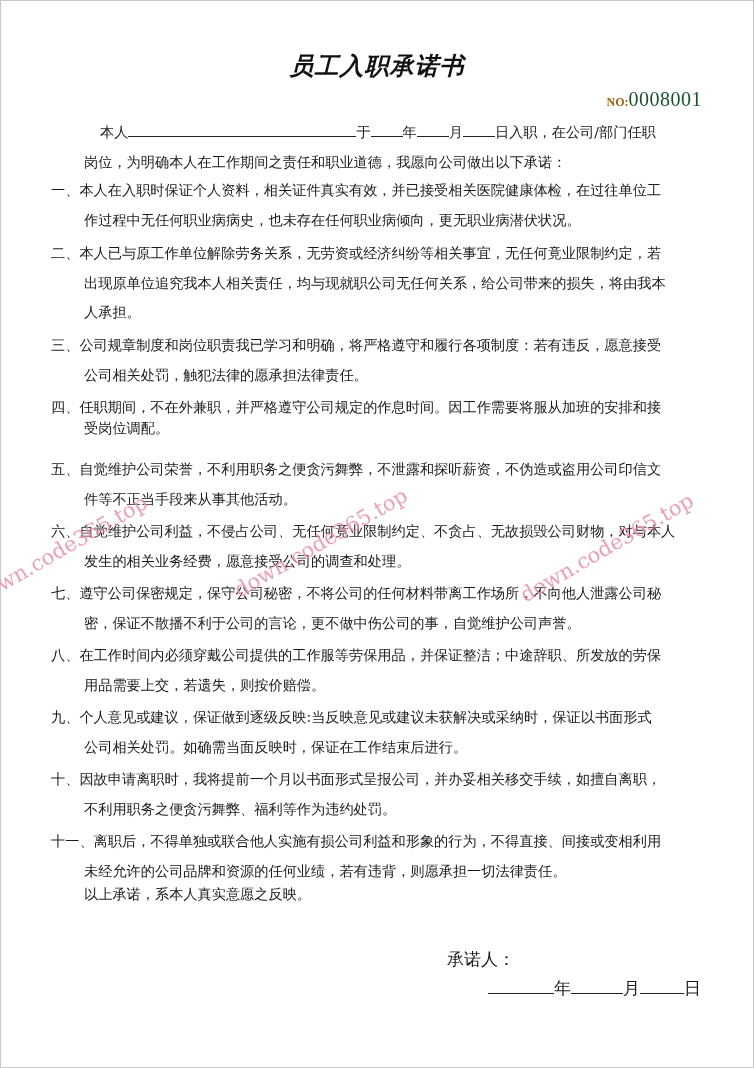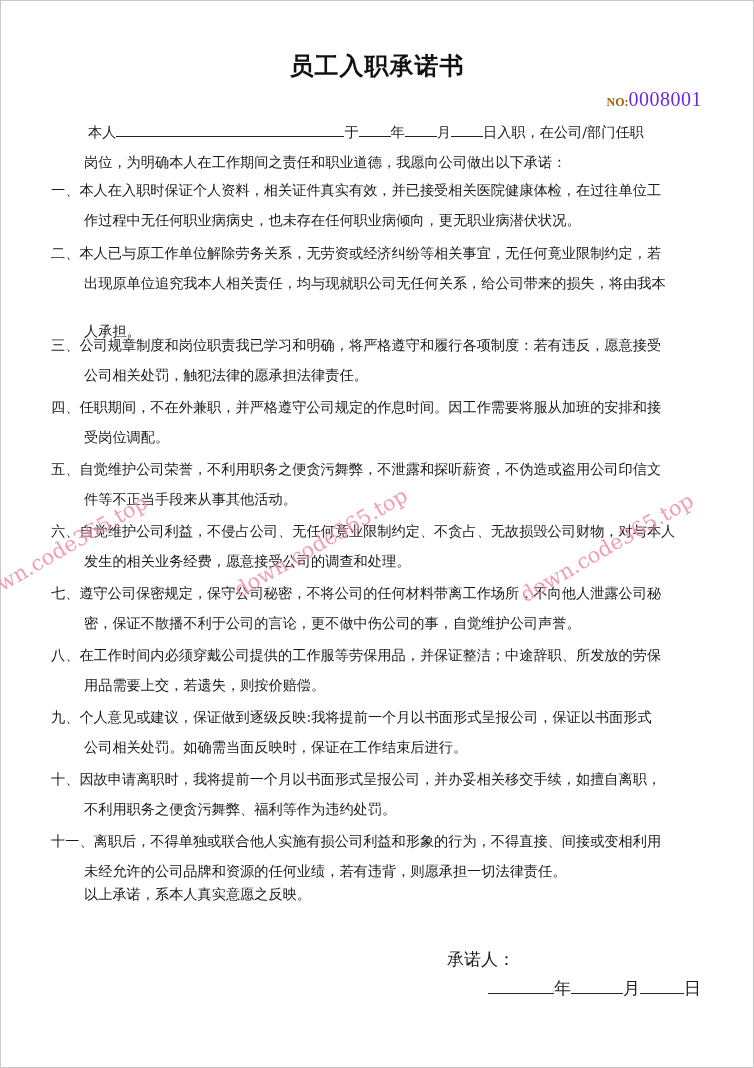--- a/index.html
+++ b/index.html
@@ -5,67 +5,68 @@
   html, body { margin:0; padding:0; }
   body {
     width:754px; height:1068px; background:#ffffff; position:relative; overflow:hidden;
     font-family:"DejaVu Sans", "Liberation Sans", sans-serif; color:#1a1a1a;
   }
   .page-border { position:absolute; left:0; top:0; width:752px; height:1066px; border:1px solid #c8c8c8; }
   .title {
     position:absolute; left:0; width:754px; top:50px; text-align:center;
     font-family:"DejaVu Serif", "Liberation Serif", serif; font-size:24px; font-weight:bold; color:#111;
     letter-spacing:1px;
+    font-style:italic;
   }
   .serial { position:absolute; right:52px; top:88px; font-family:"Liberation Serif", serif; }
   .serial .label { font-size:12px; color:#a16207; font-weight:bold; }
-  .serial .num { font-size:20px; color:#6d28d9; letter-spacing:0.5px; }
+  .serial .num { font-size:20px; color:#14532d; letter-spacing:0.5px; }
   .line { position:absolute; left:0; font-size:14.2px; white-space:nowrap; line-height:20px; }
   .blank { display:inline-block; border-bottom:1px solid #222; height:14px; vertical-align:baseline; }
   .wm {
     position:absolute; color:#f08aa8; font-family:"DejaVu Serif", serif; font-size:21px;
     transform:rotate(-30deg); transform-origin:left bottom; white-space:nowrap; opacity:0.85; pointer-events:none;
   }
   .sig { position:absolute; font-size:17px; white-space:nowrap; }
 </style>
 </head>
 <body>
 
 <div class="page-border"></div>
 
 <div class="title">员工入职承诺书</div>
 
 <div class="serial">
   <span class="label">NO:</span><span class="num">0008001</span>
 </div>
 
-<div class="line" style="left:88px; top:122px;text-align:center;">
+<div class="line" style="left:100px; top:122px;text-align:center;">
   <span>本人</span><span class="blank" style="width:228px"></span><span>于</span><span class="blank" style="width:32px"></span><span>年</span><span class="blank" style="width:32px"></span><span>月</span><span class="blank" style="width:32px"></span><span>日入职，在公司/部门任职</span>
 </div>
 <div class="line" style="left:84px; top:152px;">岗位，为明确本人在工作期间之责任和职业道德，我愿向公司做出以下承诺：</div>
 
 <div id="clauses">
     <div class="line" style="top: 180px; left: 51px;"><span>一、</span><span>本人在入职时保证个人资料，相关证件真实有效，并已接受相关医院健康体检，在过往单位工</span></div>
     <div class="line" style="top: 210px; left: 84px;">作过程中无任何职业病病史，也未存在任何职业病倾向，更无职业病潜伏状况。</div>
     <div class="line" style="top: 243px; left: 51px;"><span>二、</span><span>本人已与原工作单位解除劳务关系，无劳资或经济纠纷等相关事宜，无任何竟业限制约定，若</span></div>
     <div class="line" style="top: 273px; left: 84px;">出现原单位追究我本人相关责任，均与现就职公司无任何关系，给公司带来的损失，将由我本</div>
-    <div class="line" style="top: 302px; left: 84px; margin-top: 19px;">人承担。</div>
+    <div class="line" style="top: 302px; left: 84px;">人承担。</div>
     <div class="line" style="top: 335px; left: 51px;"><span>三、</span><span>公司规章制度和岗位职责我已学习和明确，将严格遵守和履行各项制度：若有违反，愿意接受</span></div>
     <div class="line" style="top: 365px; left: 84px;">公司相关处罚，触犯法律的愿承担法律责任。</div>
     <div class="line" style="top: 397px; left: 51px;"><span>四、</span><span>任职期间，不在外兼职，并严格遵守公司规定的作息时间。因工作需要将服从加班的安排和接</span></div>
-    <div class="line" style="top: 427px; left: 84px;">受岗位调配。</div>
+    <div class="line" style="top: 418px; left: 84px;">受岗位调配。</div>
     <div class="line" style="top: 459px; left: 51px;"><span>五、</span><span>自觉维护公司荣誉，不利用职务之便贪污舞弊，不泄露和探听薪资，不伪造或盗用公司印信文</span></div>
     <div class="line" style="top: 489px; left: 84px;">件等不正当手段来从事其他活动。</div>
     <div class="line" style="top: 521px; left: 51px;"><span>六、</span><span>自觉维护公司利益，不侵占公司、无任何竟业限制约定、不贪占、无故损毁公司财物，对与本人</span></div>
     <div class="line" style="top: 551px; left: 84px;">发生的相关业务经费，愿意接受公司的调查和处理。</div>
     <div class="line" style="top: 583px; left: 51px;"><span>七、</span><span>遵守公司保密规定，保守公司秘密，不将公司的任何材料带离工作场所，不向他人泄露公司秘</span></div>
     <div class="line" style="top: 613px; left: 84px;">密，保证不散播不利于公司的言论，更不做中伤公司的事，自觉维护公司声誉。</div>
     <div class="line" style="top: 645px; left: 51px;"><span>八、</span><span>在工作时间内必须穿戴公司提供的工作服等劳保用品，并保证整洁；中途辞职、所发放的劳保</span></div>
     <div class="line" style="top: 675px; left: 84px;">用品需要上交，若遗失，则按价赔偿。</div>
-    <div class="line" style="top: 707px; left: 51px;"><span>九、</span><span>个人意见或建议，保证做到逐级反映:我将提前一个月以书面形式呈报公司，保证以书面形式</span></div>
+    <div class="line" style="top: 707px; left: 51px;"><span>九、</span><span>个人意见或建议，保证做到逐级反映:当反映意见或建议未获解决或采纳时，保证以书面形式</span></div>
     <div class="line" style="top: 737px; left: 84px;">公司相关处罚。如确需当面反映时，保证在工作结束后进行。</div>
     <div class="line" style="top: 769px; left: 51px;"><span>十、</span><span>因故申请离职时，我将提前一个月以书面形式呈报公司，并办妥相关移交手续，如擅自离职，</span></div>
     <div class="line" style="top: 799px; left: 84px;">不利用职务之便贪污舞弊、福利等作为违约处罚。</div>
     <div class="line" style="top: 831px; left: 51px;"><span>十一、</span><span>离职后，不得单独或联合他人实施有损公司利益和形象的行为，不得直接、间接或变相利用</span></div>
     <div class="line" style="top: 861px; left: 84px;">未经允许的公司品牌和资源的任何业绩，若有违背，则愿承担一切法律责任。</div>
   </div>
 
 <div class="line" style="left:84px; top:884px;">以上承诺，系本人真实意愿之反映。</div>
 
 <div class="sig" style="left:447px; top:948px;">承诺人：</div>

